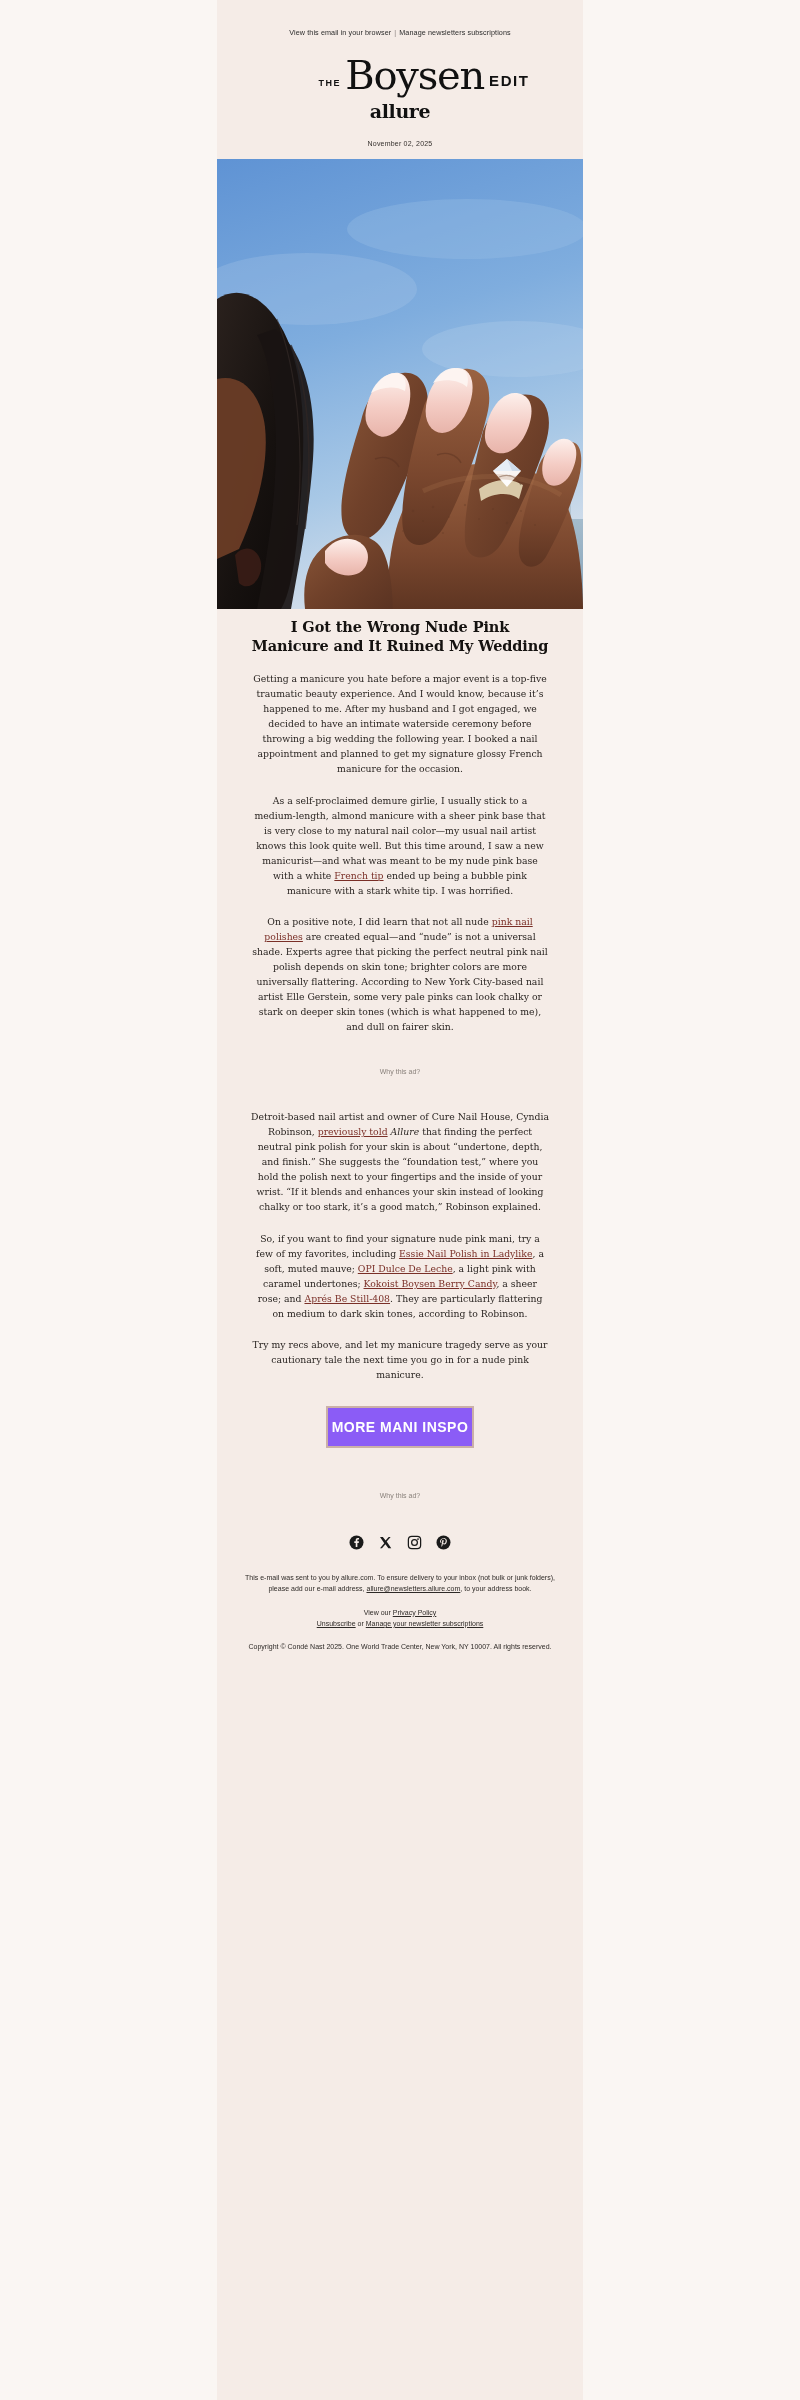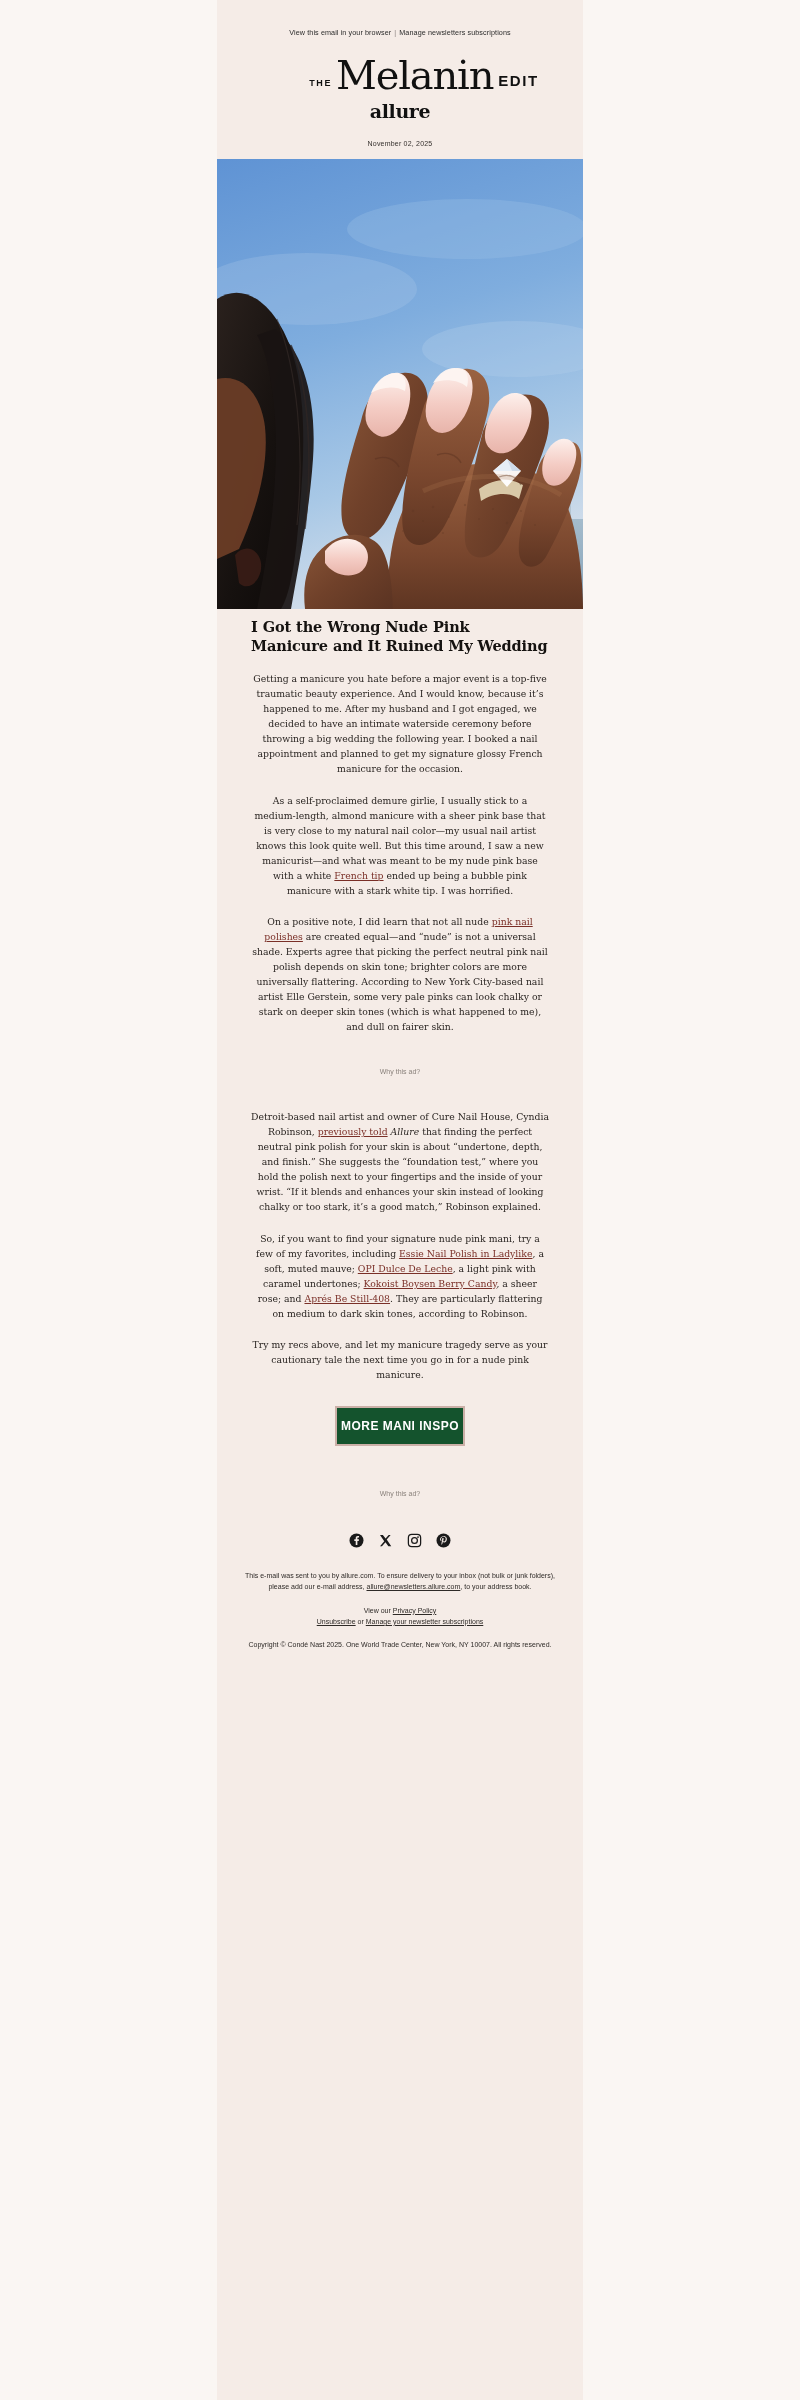--- a/index.html
+++ b/index.html
@@ -106,20 +106,21 @@
     letter-spacing: 0.6px;
     color: #3a3531;
     padding: 14px 0 0 0;
     text-transform: uppercase;
   }
   .headline {
     font-family: "DejaVu Serif", "Liberation Serif", serif;
     font-weight: 700;
     font-size: 14.5px;
     line-height: 1.28;
+    text-align: center;
     color: #151210;
     padding: 9px 34px 0 34px;
     margin: 0;
     letter-spacing: -0.1px;
   }
   .body-copy {
     font-family: "DejaVu Serif", "Liberation Serif", serif;
     font-size: 9.3px;
     line-height: 1.62;
     color: #2a2522;
@@ -138,25 +139,25 @@
     color: #8a827c;
     margin: 34px 0 34px 0;
   }
   .ad-note a { color: #8a827c; text-decoration: none; }
   .cta-wrap {
     text-align: center;
     margin: 24px 0 0 0;
   }
   .cta-button {
     display: inline-block;
-    background: #14532d;
+    background: #8b5cf6;
     color: #ffffff;
     font-family: "Liberation Sans", sans-serif;
     font-weight: 700;
-    font-size: 12px;
+    font-size: 14px;
     letter-spacing: 0.5px;
     padding: 11px 4px;
     border: 2px solid #cbb0a8;
     text-decoration: none;
   }
   
   .social-row {
     text-align: center;
     margin: 36px 0 0 0;
     display: flex;
@@ -185,21 +186,21 @@
 
 <div class="email-wrap">
 
   <div class="preheader">
     <a href="#">View this email in your browser</a><span class="sep">|</span><a href="#">Manage newsletters subscriptions</a>
   </div>
 
   <div class="logo-block">
     <div class="melanin-lockup">
       <span class="lk-the">THE</span>
-      <span class="lk-melanin">Melanin</span>
+      <span class="lk-melanin">Boysen</span>
       <span class="lk-edit">EDIT</span>
     </div>
   </div>
   <div class="allure-logo">allure</div>
   <div class="date-line">November 02, 2025</div>
 
   <div class="hero">
     <svg width="366" height="450" viewBox="0 0 366 450" aria-hidden="true">
       <defs>
         <linearGradient id="sky" x1="0" y1="0" x2="0.25" y2="1">

